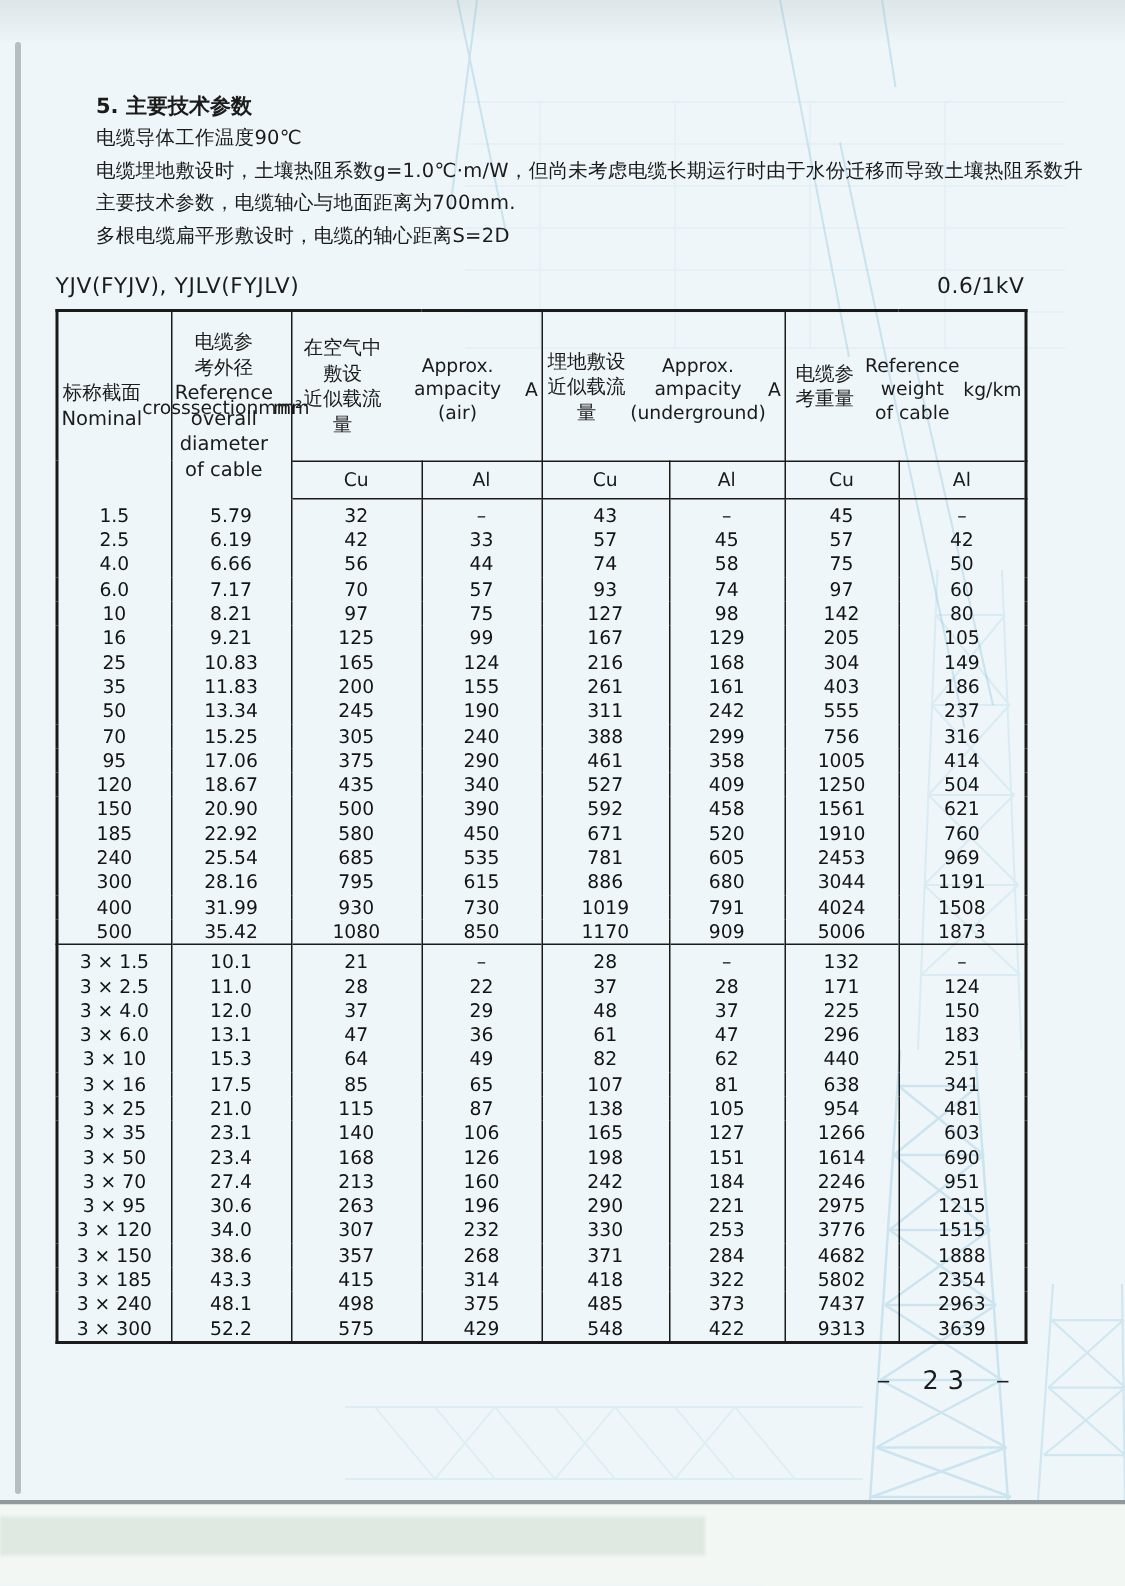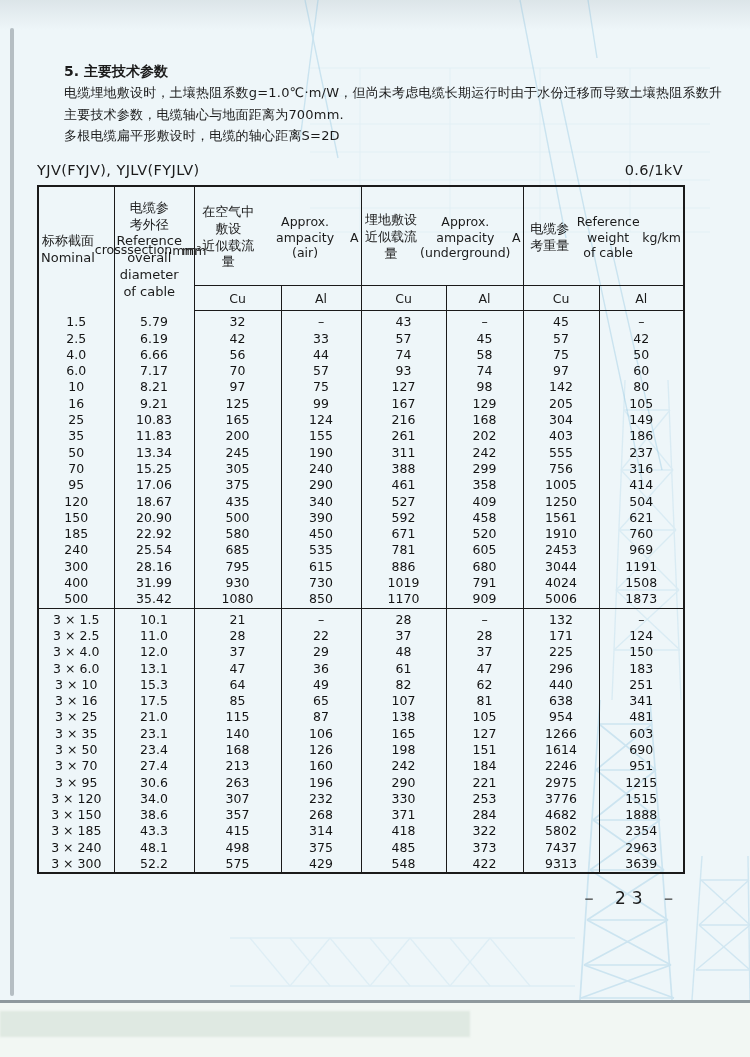--- a/index.html
+++ b/index.html
@@ -148,20 +148,21 @@
     <path d="M490 938 L530 986"></path>
       <path d="M290 986 L330 938"></path>
       <path d="M370 986 L410 938"></path>
     <path d="M450 986 L490 938"></path>
   </g>
 </svg>
 
 <div class="content">
 
   <div class="sec-title">5. 主要技术参数</div>
+  <div class="cond-line indent">电缆导体工作温度90℃</div>
   <div class="cond-line indent">电缆埋地敷设时，土壤热阻系数g=1.0℃·m/W，但尚未考虑电缆长期运行时由于水份迁移而导致土壤热阻系数升</div>
   <div class="cond-line indent">主要技术参数，电缆轴心与地面距离为700mm.</div>
   <div class="cond-line indent">多根电缆扁平形敷设时，电缆的轴心距离S=2D</div>
 
   <div class="model-row">
     <span>YJV(FYJV), YJLV(FYJLV)</span>
     <span>0.6/1kV</span>
   </div>
 
   <table>
@@ -303,21 +304,21 @@
           <td>168</td>
           <td>304</td>
           <td>149</td>
         </tr>
         <tr>
           <td>35</td>
           <td>11.83</td>
           <td>200</td>
           <td>155</td>
           <td>261</td>
-          <td>202</td>
+          <td>161</td>
           <td>403</td>
           <td>186</td>
         </tr>
         <tr>
           <td>50</td>
           <td>13.34</td>
           <td>245</td>
           <td>190</td>
           <td>311</td>
           <td>242</td>

